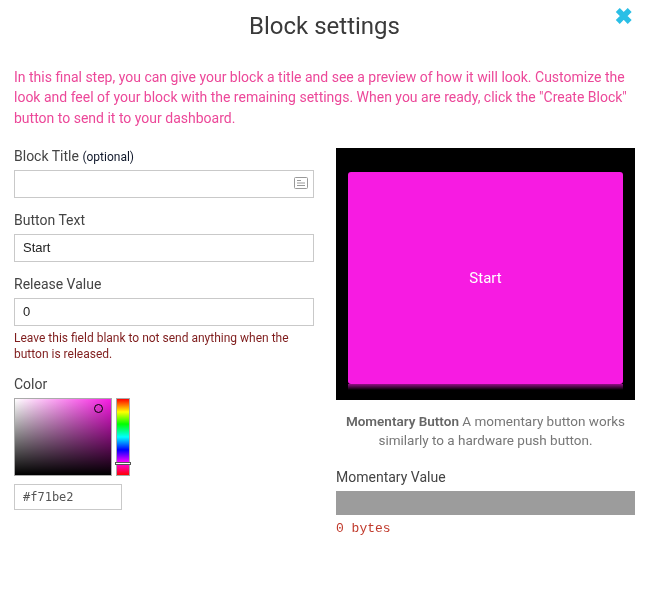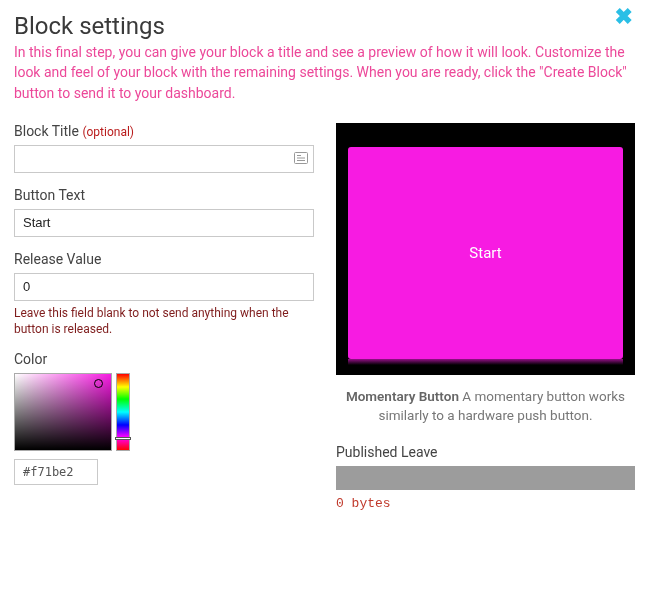--- a/index.html
+++ b/index.html
@@ -19,39 +19,40 @@
     color: #2ABFE6;
     font-size: 22px;
     font-weight: 900;
     cursor: pointer;
     line-height: 1;
   }
   h1.title {
     font-size: 24px;
     font-weight: 400;
     color: #3a3a3a;
-    margin-bottom: 2px;
+    margin-bottom: 27px;
+    text-align: center;
   }
   p.desc {
     font-size: 14px;
     color: #ec4899;
     line-height: 1.45;
     margin-bottom: 20px;
   }
   .cols { display: flex; gap: 22px; }
   .left { flex: 0 0 300px; }
   .right { flex: 1; }
   .field { margin-bottom: 14px; }
   .label {
     font-size: 14px;
     color: #444;
     margin-bottom: 6px;
     display: block;
   }
-  .label .opt { color: #b91c1c; font-size: 12px; }
+  .label .opt { color: #0f172a; font-size: 12px; }
   .input {
     width: 100%;
     border: 1px solid #c9c9c9;
     background: #fff;
     padding: 5px 8px;
     font-size: 13px;
     color: #222;
     height: 28px;
   }
   .input-wrap { position: relative; }
@@ -98,21 +99,21 @@
   }
   .hue-slider {
     position: absolute;
     left: -2px; right: -2px;
     bottom: 10px;
     height: 3px;
     background: #fff;
     border: 1px solid #555;
   }
   .hex-input {
-    width: 84px;
+    width: 108px;
     border: 1px solid #c9c9c9;
     padding: 5px 8px;
     font-size: 12px;
     font-family: monospace;
     color: #555;
     height: 26px;
     background:#fff;
   }
   
   .preview-stage {
@@ -229,19 +230,19 @@
       <div class="preview-shadow"></div>
     </div>
 
     <div class="descline">
       <b>Momentary Button</b>
       <span>A momentary button works similarly to a hardware push button.</span>
     </div>
 
 
     <div class="field" style="margin-bottom:4px;">
-      <label class="label">Published Leave</label>
+      <label class="label">Momentary Value</label>
       <div class="pubbar"></div>
       <div class="bytes">0 bytes</div>
     </div>
 
   </div>
 </div>
 
 </body></html>

